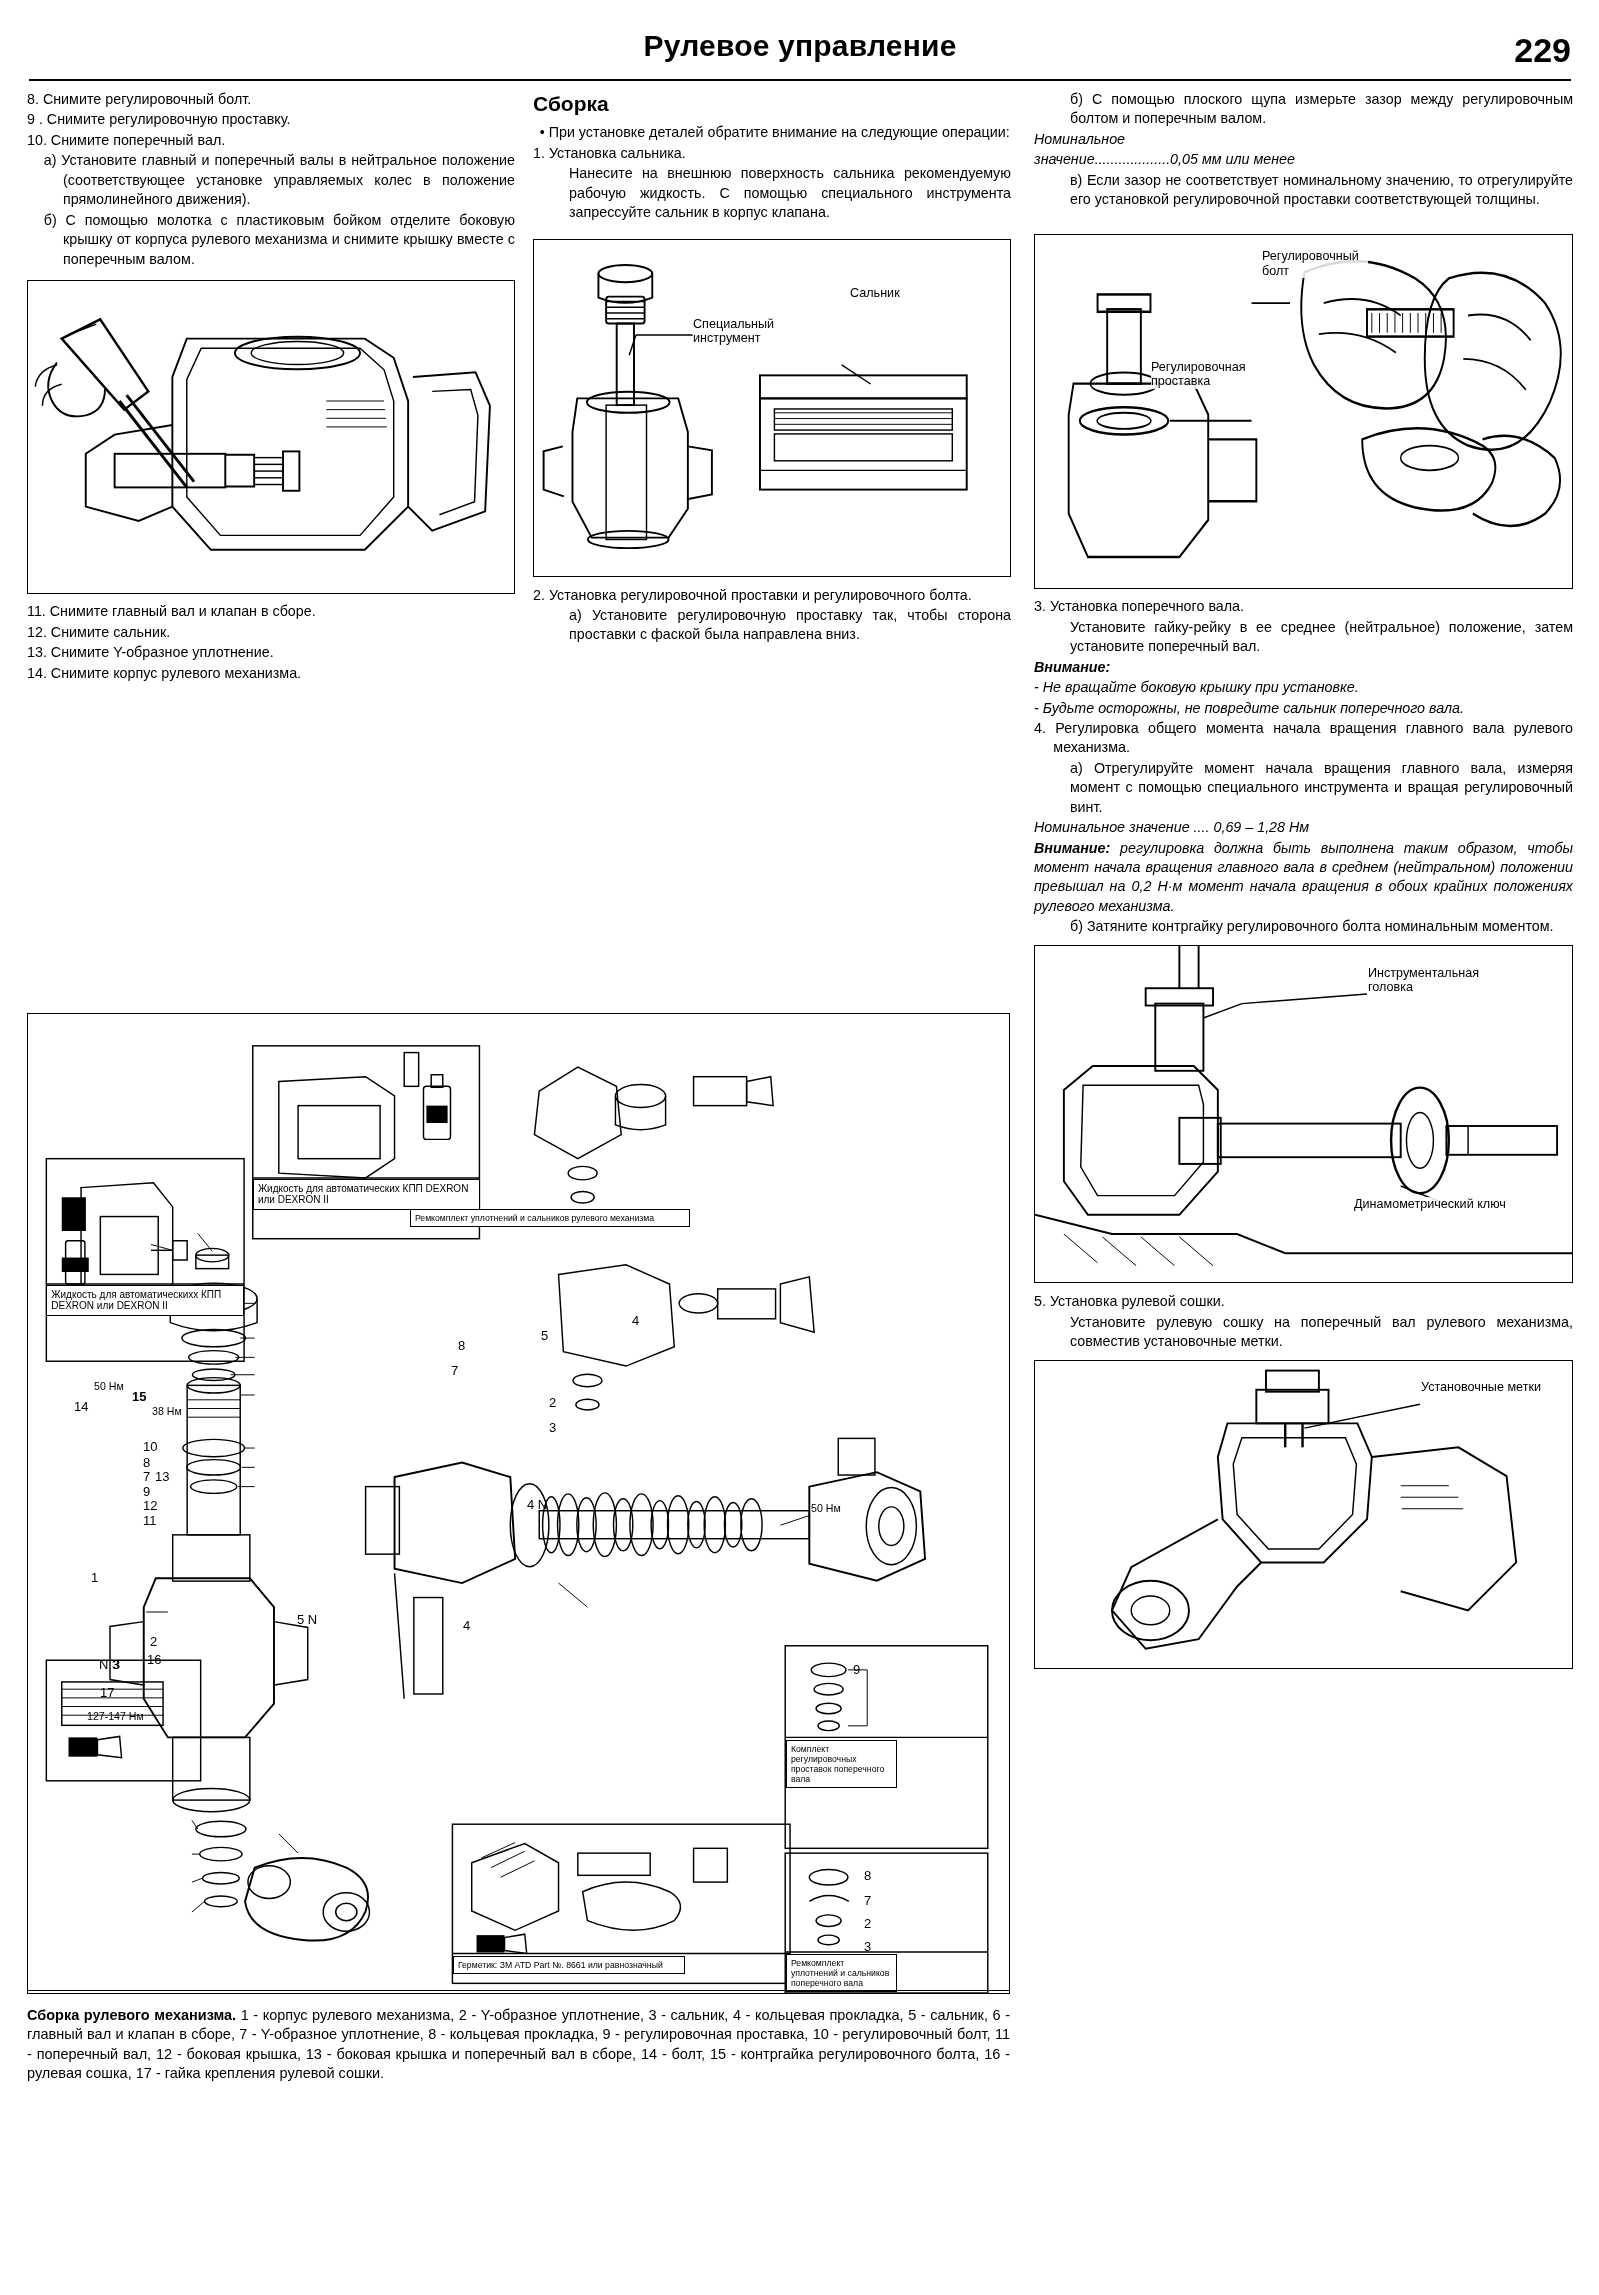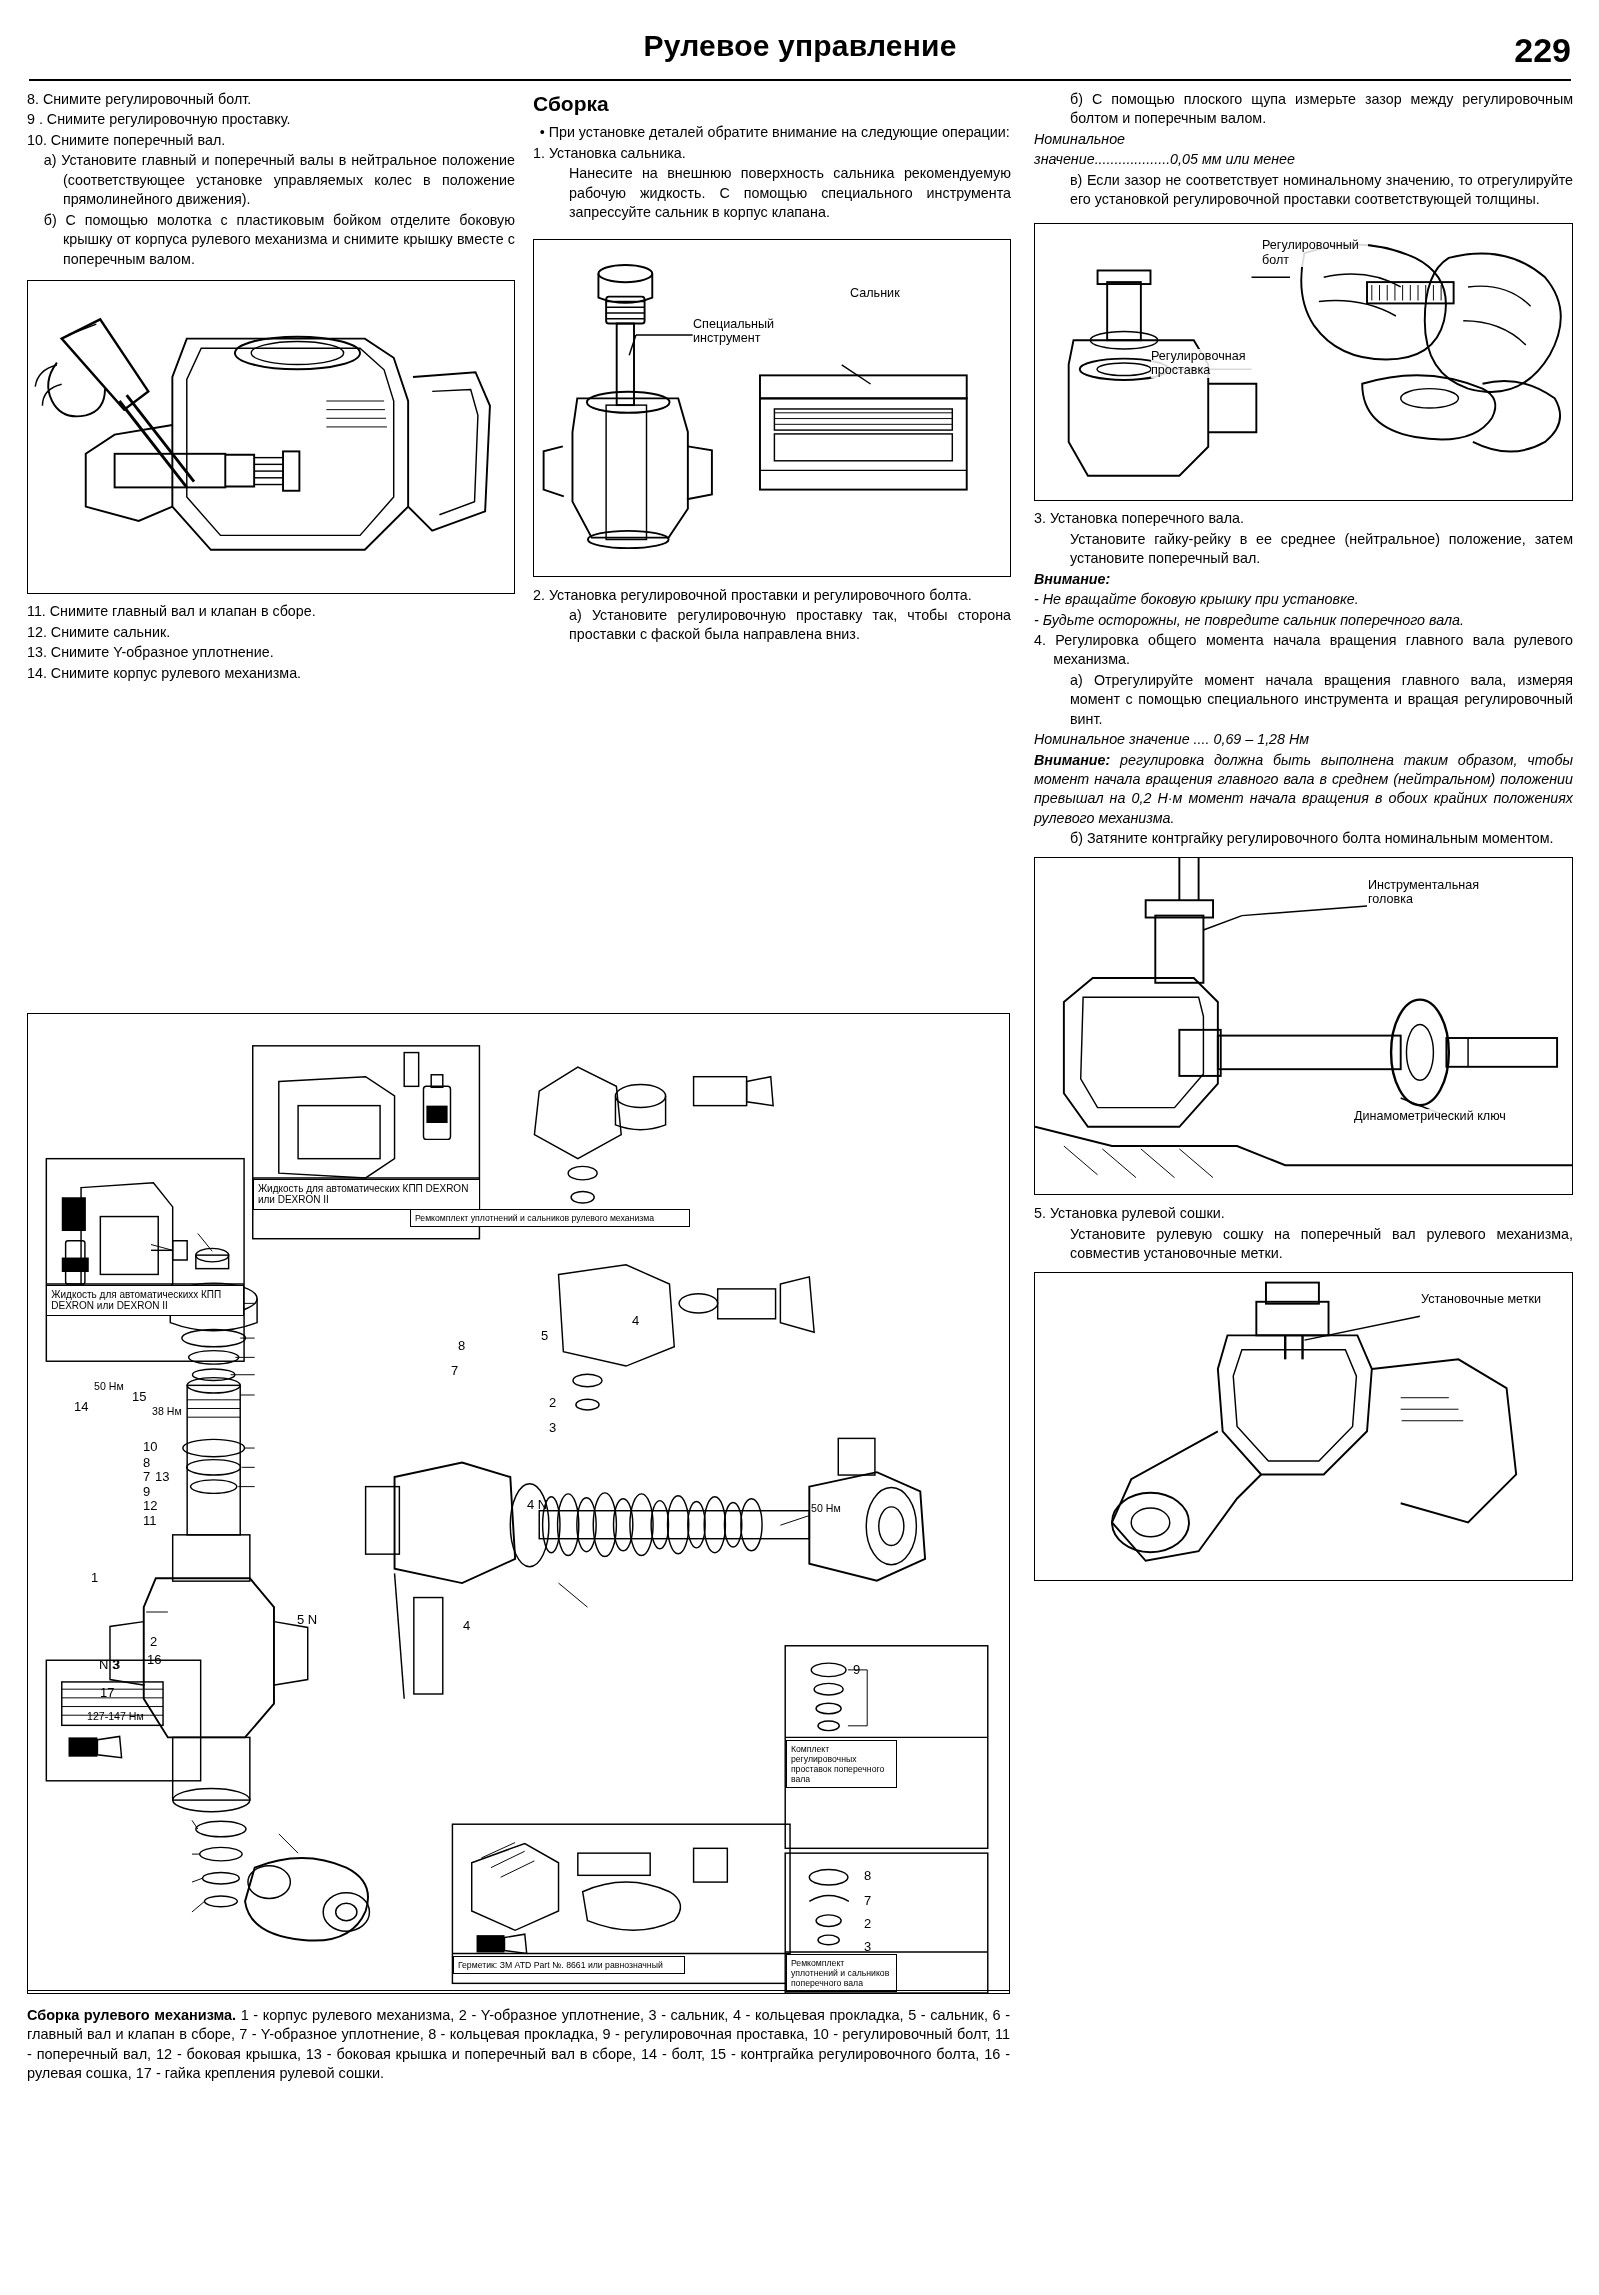--- a/index.html
+++ b/index.html
@@ -253,21 +253,21 @@
     <p class="ind1 just">2. Установка регулировочной проставки и регулировочного болта.</p>
     <p class="ind3 just">а) Установите регулировочную проставку так, чтобы сторона проставки с фаской была направлена вниз.</p>
   </div>
 
   <div class="col col3">
     <p class="ind3 just">б) С помощью плоского щупа измерьте зазор между регулировочным болтом и поперечным валом.</p>
     <p class="ital">Номинальное</p>
     <p class="ital">значение...................0,05 мм или менее</p>
     <p class="ind3 just">в) Если зазор не соответствует номинальному значению, то отрегулируйте его установкой регулировочной проставки соответствующей толщины.</p>
 
-    <div class="fig" style="margin-top:13px; width:539px; height:278px;">
+    <div class="fig" style="margin-top:24px; width:539px; height:355px;">
       <svg viewBox="0 0 1116 570" preserveAspectRatio="none">
         <rect x="0" y="0" width="1116" height="570" fill="#fff"></rect>
 
         <path d="M80 240 L330 240 L360 290 L360 460 L300 520 L110 520 L70 450 L70 290 Z" fill="none" stroke="#000" stroke-width="4"></path>
         <rect x="150" y="120" width="70" height="120" fill="none" stroke="#000" stroke-width="4"></rect>
         <rect x="130" y="96" width="110" height="28" fill="none" stroke="#000" stroke-width="4"></rect>
         <ellipse cx="185" cy="240" rx="70" ry="18" fill="none" stroke="#000" stroke-width="3"></ellipse>
         <path d="M360 330 L460 330 L460 430 L360 430" fill="none" stroke="#000" stroke-width="4"></path>
 
         <ellipse cx="185" cy="300" rx="92" ry="22" fill="none" stroke="#000" stroke-width="4"></ellipse>
@@ -557,21 +557,21 @@
         <line x1="340" y1="1742" x2="356" y2="1742"></line>
         <line x1="340" y1="1800" x2="362" y2="1792"></line>
         <line x1="340" y1="1862" x2="366" y2="1840"></line>
         <line x1="520" y1="1700" x2="560" y2="1740"></line>
         <line x1="1560" y1="1060" x2="1620" y2="1040"></line>
         <line x1="1100" y1="1180" x2="1160" y2="1230"></line>
       </g>
     </svg>
 
     <div class="nm" style="left:66px; top:366px;">50 Нм</div>
-    <div class="num" style="left:104px; top:375px;">15</div>
+    <div class="num" style="left:104px; top:375px;font-weight:bold;">15</div>
     <div class="num" style="left:46px; top:385px;">14</div>
     <div class="nm" style="left:124px; top:391px;">38 Нм</div>
     <div class="num" style="left:115px; top:425px;">10</div>
     <div class="num" style="left:115px; top:441px;">8</div>
     <div class="num" style="left:115px; top:455px;">7</div>
     <div class="num" style="left:115px; top:470px;">9</div>
     <div class="num" style="left:127px; top:455px;">13</div>
     <div class="num" style="left:115px; top:484px;">12</div>
     <div class="num" style="left:115px; top:499px;">11</div>
     <div class="num" style="left:63px; top:556px;">1</div>

